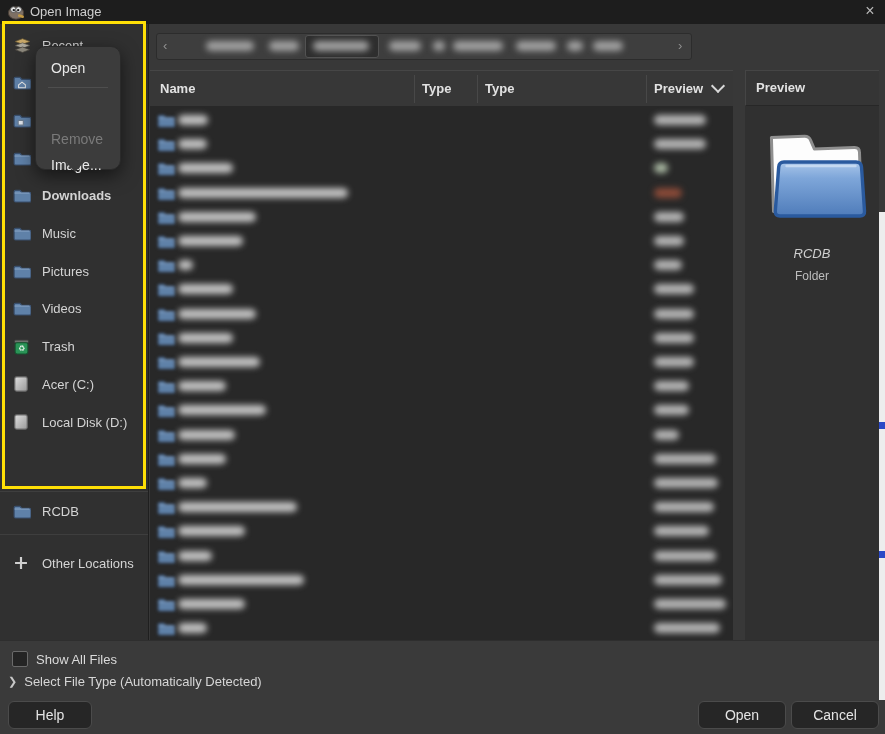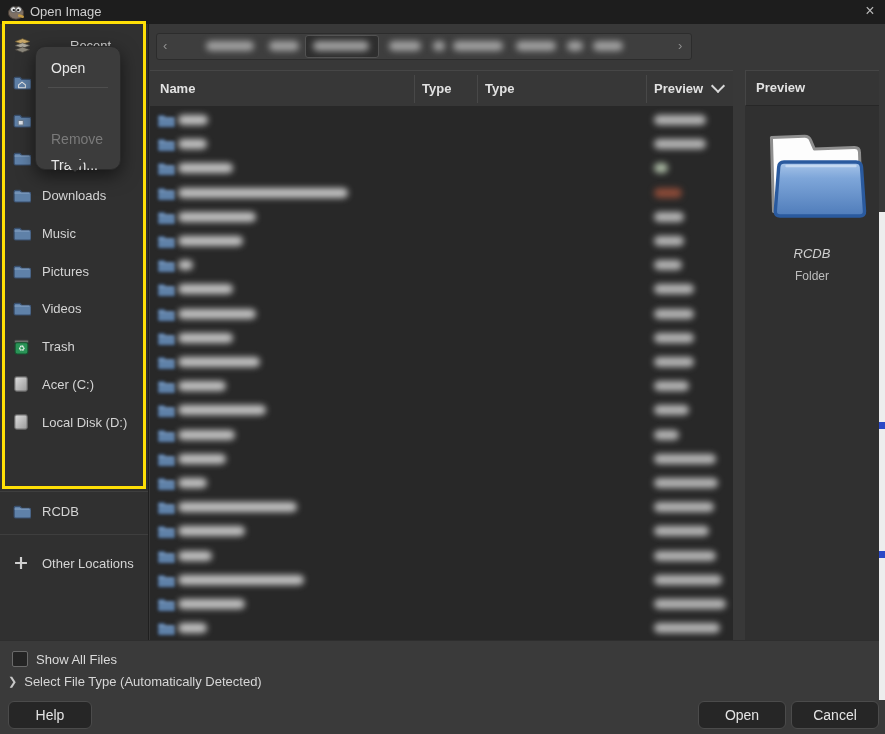--- a/index.html
+++ b/index.html
@@ -94,21 +94,21 @@
       <rect x="11.5" y="11" width="6" height="2.6" rx="1" fill="#c49a44" transform="rotate(18 11.5 11)"></rect>
     </svg>
   </span>
   <span class="abs" id="title-text">Open Image</span>
   <div class="abs" id="close-btn">×</div>
 </div>
 
 <div class="abs" id="dialog-bg"></div>
 
 <div class="abs" id="sidebar">
-    <div class="side-item" style="top: 2px; gap: 28px;">
+    <div class="side-item" style="top: 2px;">
       <span class="ic">
         <svg width="19" height="17" viewBox="0 0 18 16">
           <path d="M2 4.2l7-2.6 7 2.6-7 2.6z" fill="#c8a868" stroke="#6b5a33" stroke-width="0.7"></path>
           <path d="M2 8.1l7-2.6 7 2.6-7 2.6z" fill="#aca89c" stroke="#565248" stroke-width="0.7"></path>
           <path d="M2 12l7-2.6 7 2.6-7 2.6z" fill="#8c887c" stroke="#44403a" stroke-width="0.7"></path>
         </svg>
       </span>
       <span class="lbl">Recent</span>
     </div>
     <div class="side-item" style="top: 39.7px;">
@@ -131,21 +131,21 @@
     </div>
     <div class="side-item" style="top: 115.1px;">
       <span class="ic">
         <svg width="18" height="15" viewBox="0 0 16 13">
           <path d="M1 3.2q0-1.3 1.3-1.3h3.9l1.6 1.8h6.9q1.3 0 1.3 1.3v6q0 1.3-1.3 1.3H2.3Q1 12.3 1 11z" fill="#5f81a8" stroke="#394f6d"></path>
           <path d="M1.4 4.3h13.2" stroke="#8aa6c6" stroke-width="0.9"></path>
         </svg>
       </span>
       <span class="lbl"></span>
     </div>
-    <div class="side-item" style="top: 152.8px;">
+    <div class="side-item" style="top: 152.8px; font-weight: bold;">
       <span class="ic">
         <svg width="18" height="15" viewBox="0 0 16 13">
           <path d="M1 3.2q0-1.3 1.3-1.3h3.9l1.6 1.8h6.9q1.3 0 1.3 1.3v6q0 1.3-1.3 1.3H2.3Q1 12.3 1 11z" fill="#5f81a8" stroke="#394f6d"></path>
           <path d="M1.4 4.3h13.2" stroke="#8aa6c6" stroke-width="0.9"></path>
         </svg>
       </span>
       <span class="lbl">Downloads</span>
     </div>
     <div class="side-item" style="top: 228.2px;">
       <span class="ic">
@@ -461,21 +461,21 @@
   </span>
   <div class="abs" id="preview-name">RCDB</div>
   <div class="abs" id="preview-type">Folder</div>
 </div>
 
 <div class="abs" id="highlight-box"></div>
 <div class="abs" id="context-menu">
     <div class="menu-item">Open</div>
     <div class="menu-sep"></div>
     <div class="menu-item disabled">Remove</div>
-    <div class="menu-item">Trash...</div>
+    <div class="menu-item">Image...</div>
   </div>
 <div class="abs" id="menu-tail"></div>
 
 <div class="abs" id="bg-sliver">
   <div class="sliver-mark" style="top:210px;"></div>
   <div class="sliver-mark" style="top:339px;"></div>
 </div>
 
 <div class="abs" id="footer">
   <div class="abs" id="show-all-row">

